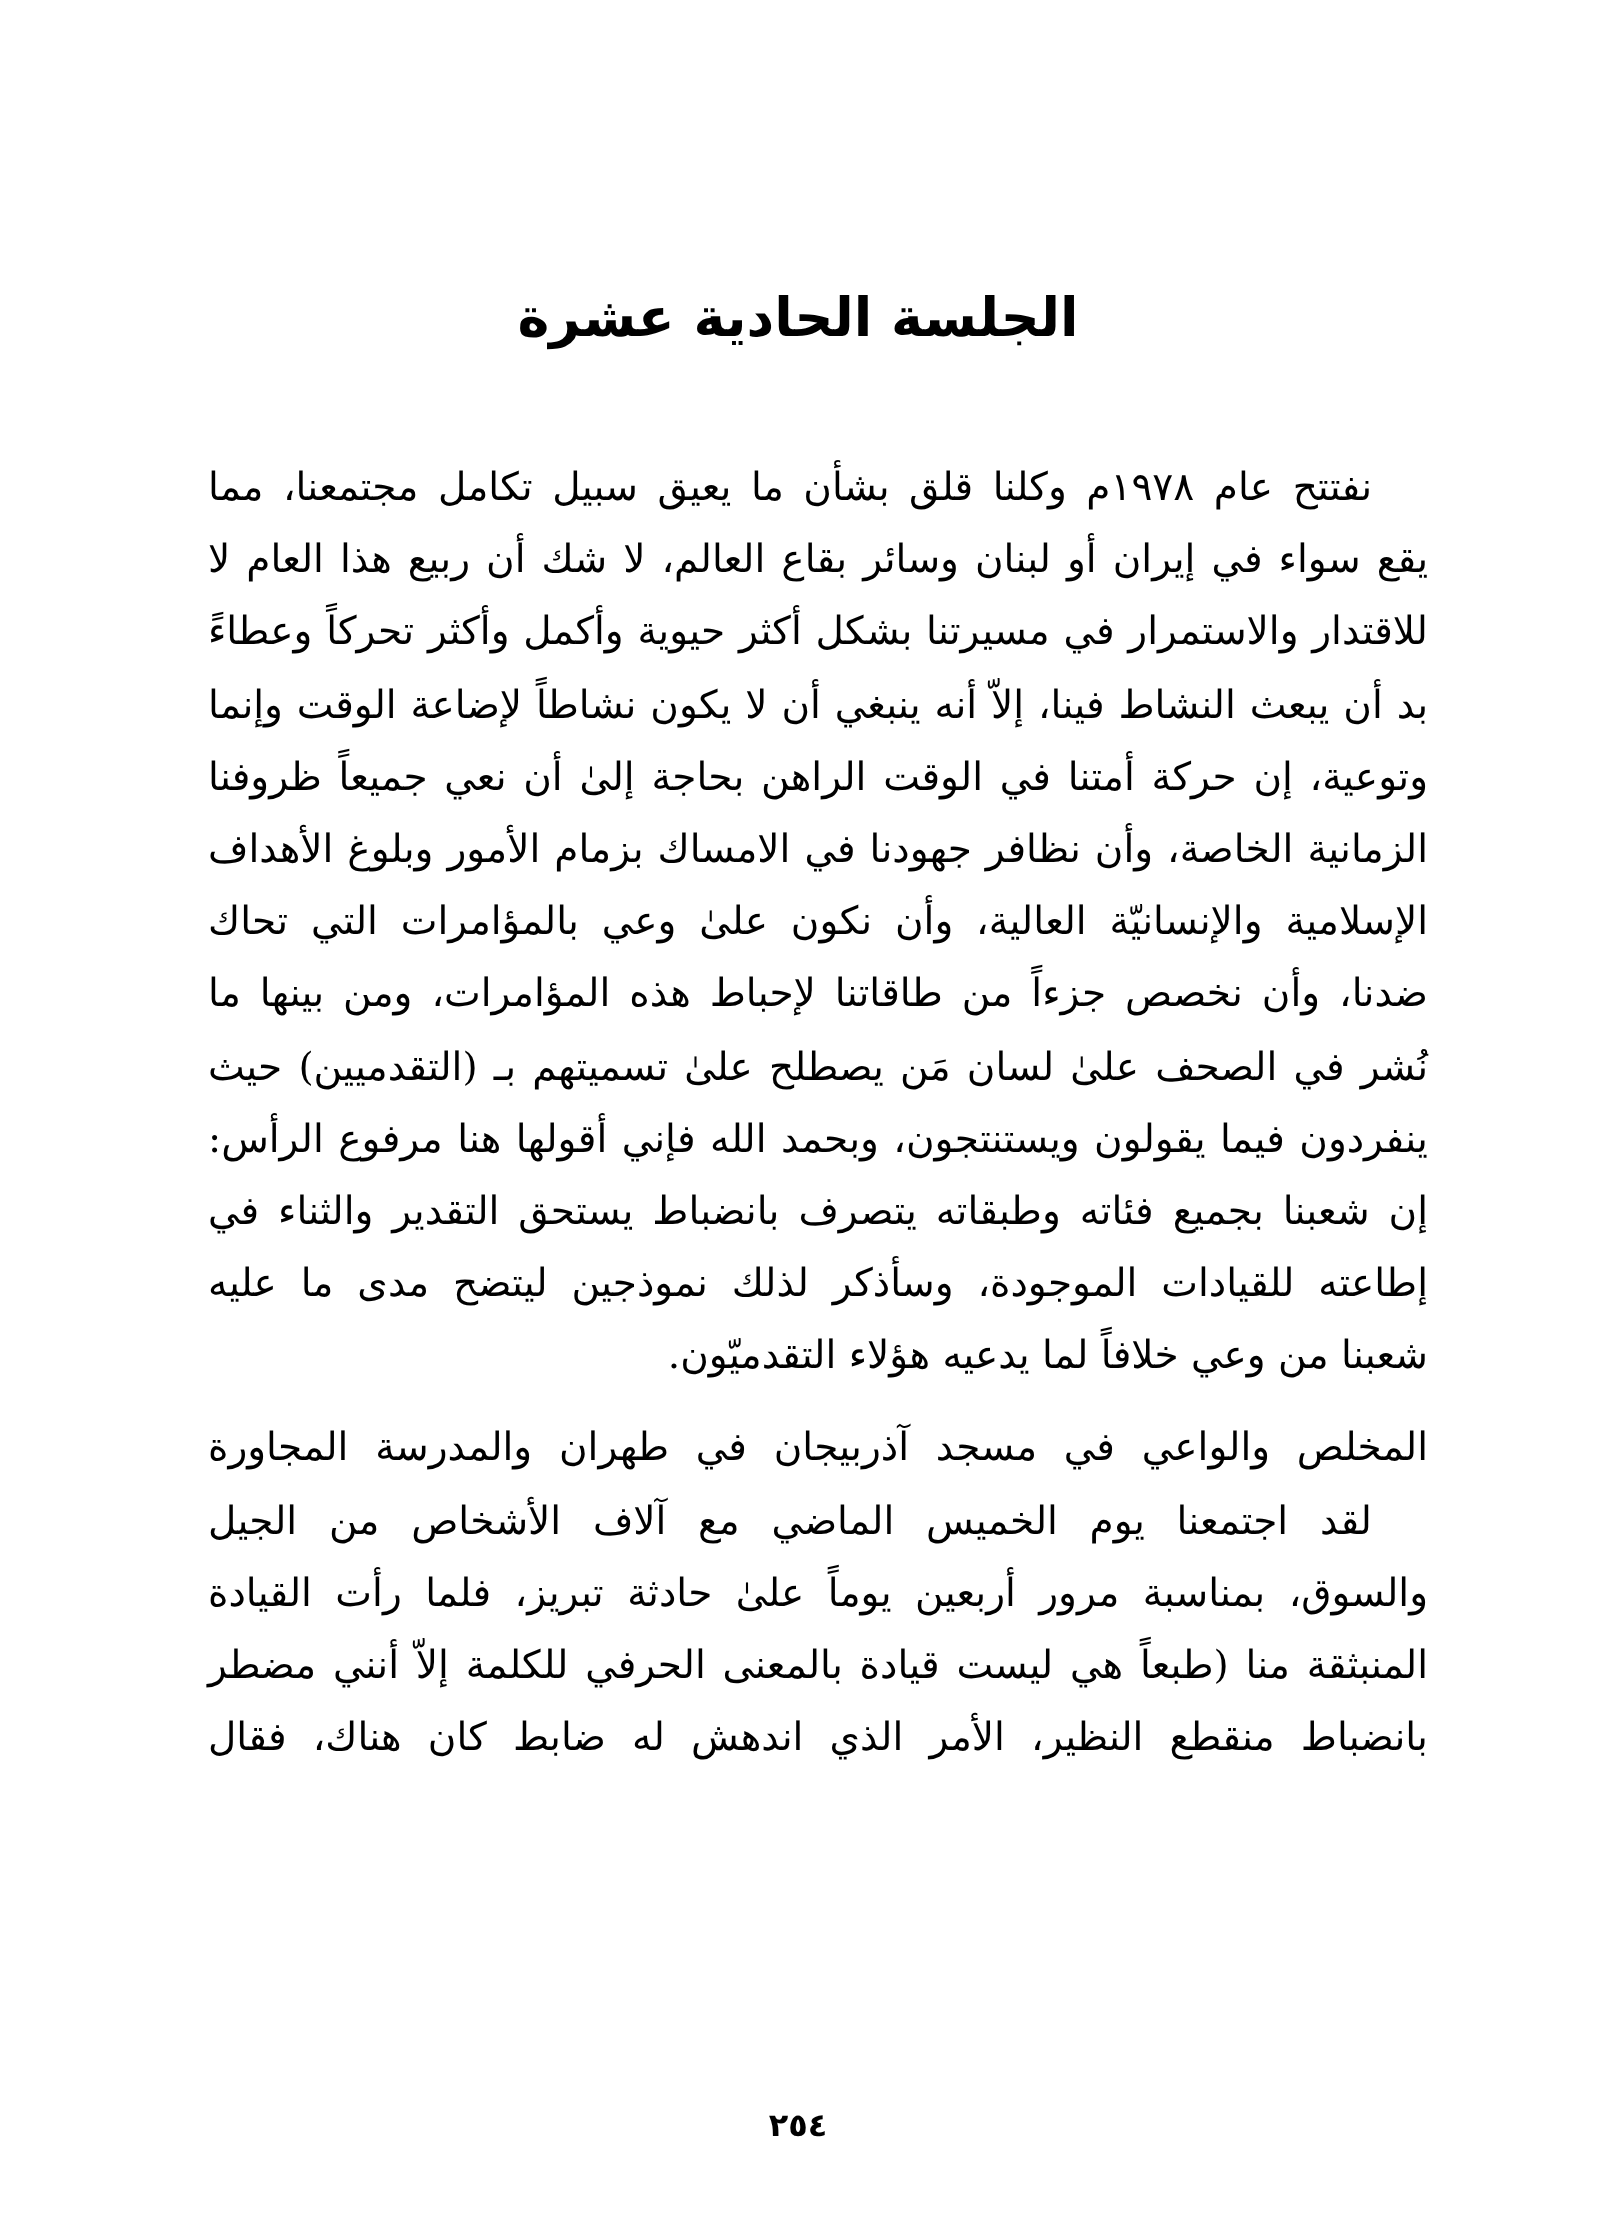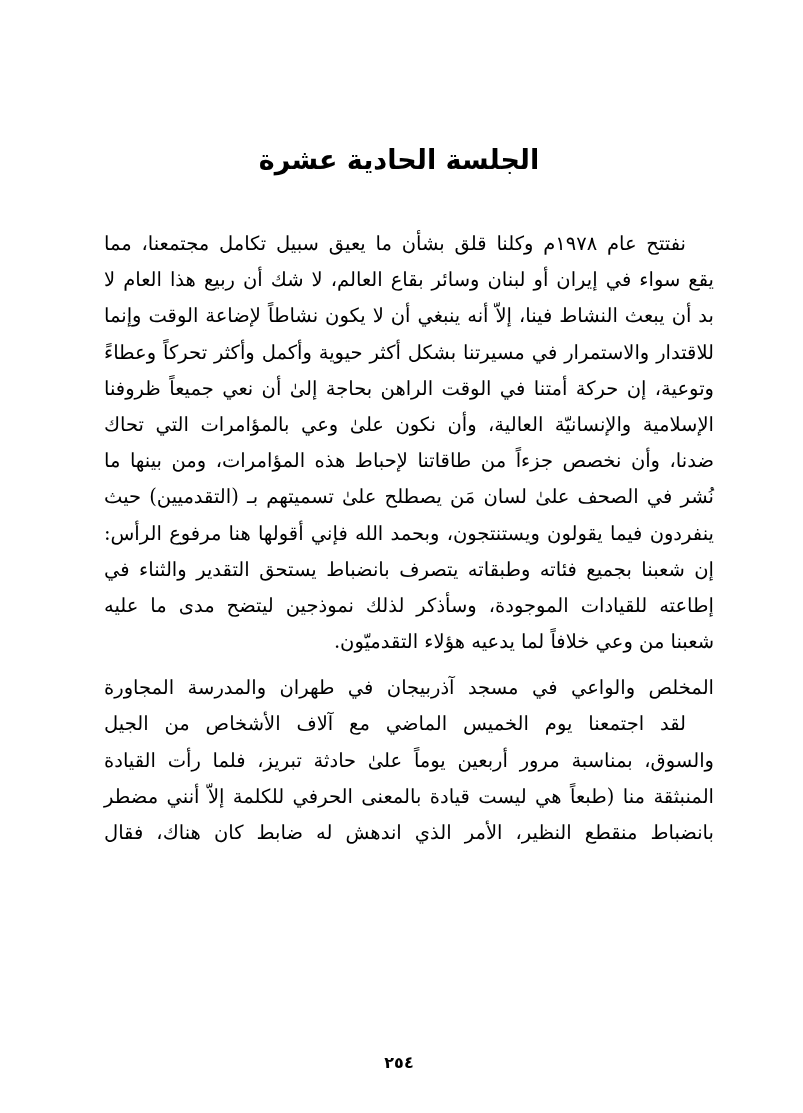--- a/index.html
+++ b/index.html
@@ -77,23 +77,24 @@
 </head>
 <body>
 
 <div class="page">
   <h1 class="title">الجلسة الحادية عشرة</h1>
 
   <div class="body-text">
     <div class="para">
       <span class="line indent">نفتتح عام ١٩٧٨م وكلنا قلق بشأن ما يعيق سبيل تكامل مجتمعنا، مما</span>
       <span class="line">يقع سواء في إيران أو لبنان وسائر بقاع العالم، لا شك أن ربيع هذا العام لا</span>
+      <span class="line">للاقتدار والاستمرار في مسيرتنا بشكل أكثر حيوية وأكمل وأكثر تحركاً وعطاءً</span>
       <span class="line">بد أن يبعث النشاط فينا، إلاّ أنه ينبغي أن لا يكون نشاطاً لإضاعة الوقت وإنما</span>
-      <span class="line">للاقتدار والاستمرار في مسيرتنا بشكل أكثر حيوية وأكمل وأكثر تحركاً وعطاءً</span>
       <span class="line">وتوعية، إن حركة أمتنا في الوقت الراهن بحاجة إلىٰ أن نعي جميعاً ظروفنا</span>
+      <span class="line">الزمانية الخاصة، وأن نظافر جهودنا في الامساك بزمام الأمور وبلوغ الأهداف</span>
       <span class="line">الإسلامية والإنسانيّة العالية، وأن نكون علىٰ وعي بالمؤامرات التي تحاك</span>
       <span class="line">ضدنا، وأن نخصص جزءاً من طاقاتنا لإحباط هذه المؤامرات، ومن بينها ما</span>
       <span class="line">نُشر في الصحف علىٰ لسان مَن يصطلح علىٰ تسميتهم بـ (التقدميين) حيث</span>
       <span class="line">ينفردون فيما يقولون ويستنتجون، وبحمد الله فإني أقولها هنا مرفوع الرأس:</span>
       <span class="line">إن شعبنا بجميع فئاته وطبقاته يتصرف بانضباط يستحق التقدير والثناء في</span>
       <span class="line">إطاعته للقيادات الموجودة، وسأذكر لذلك نموذجين ليتضح مدى ما عليه</span>
       <span class="line last">شعبنا من وعي خلافاً لما يدعيه هؤلاء التقدميّون.</span>
     </div>
 
     <div class="para">

